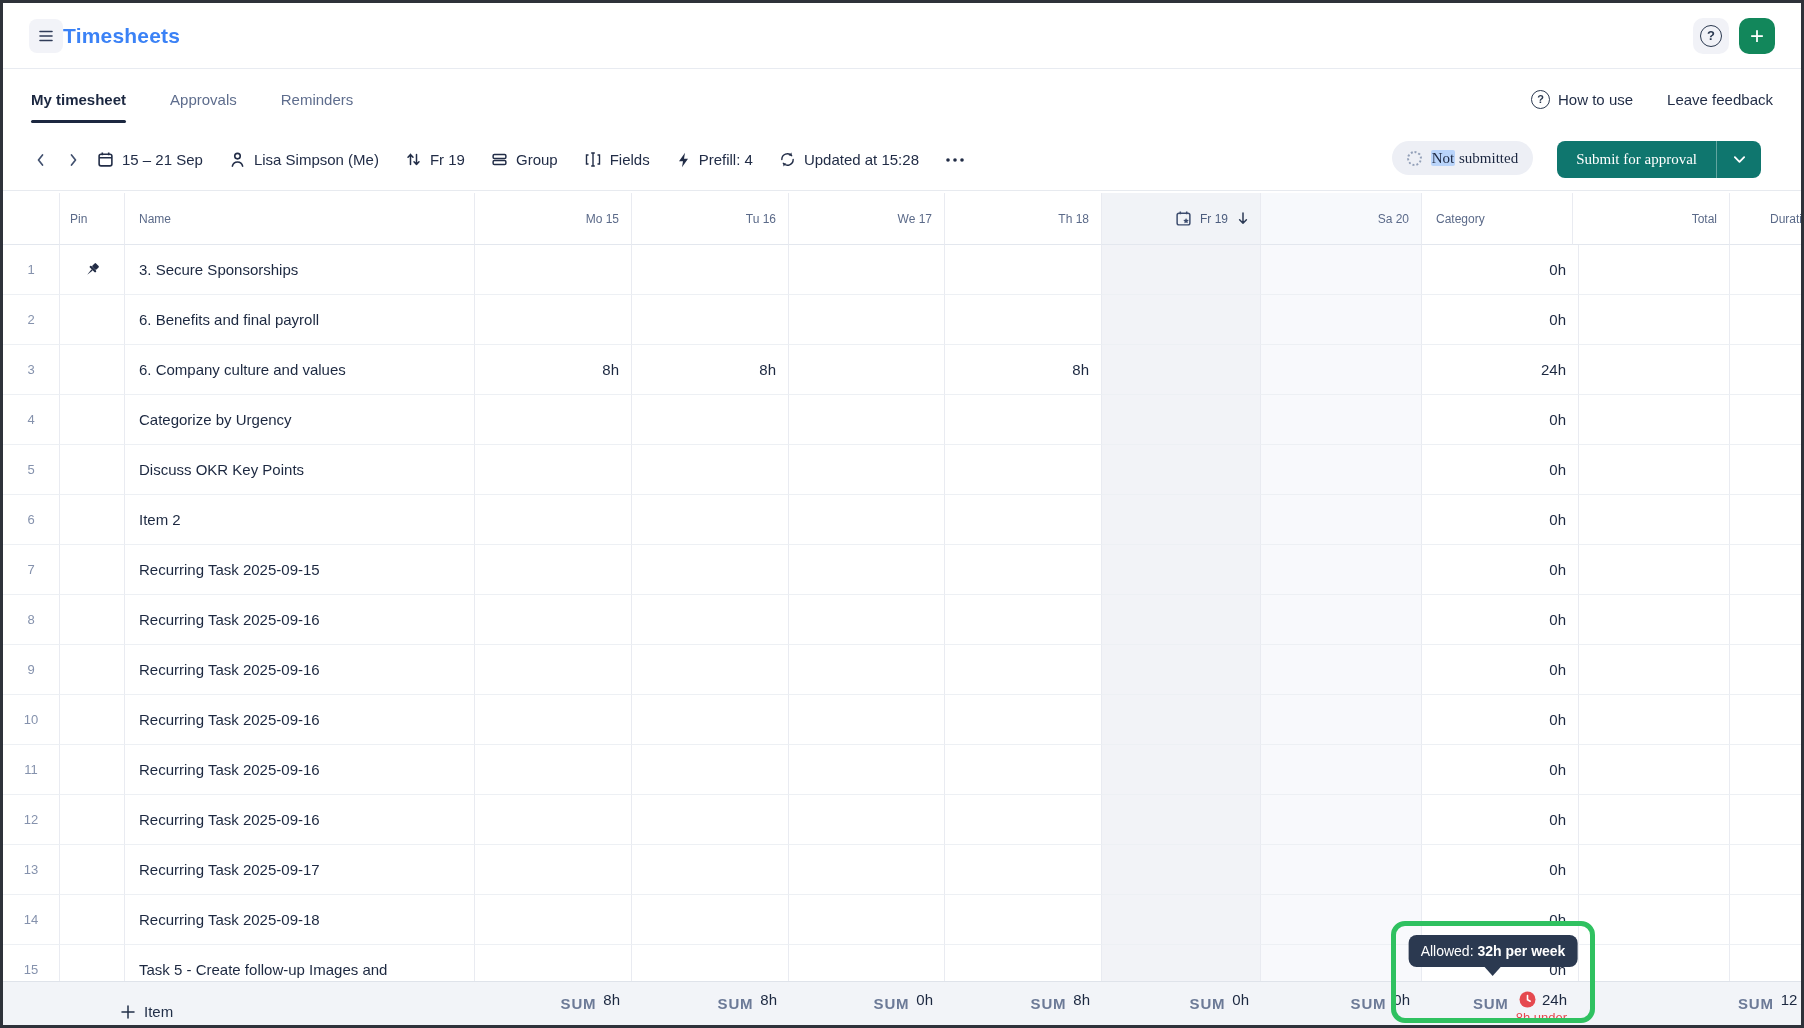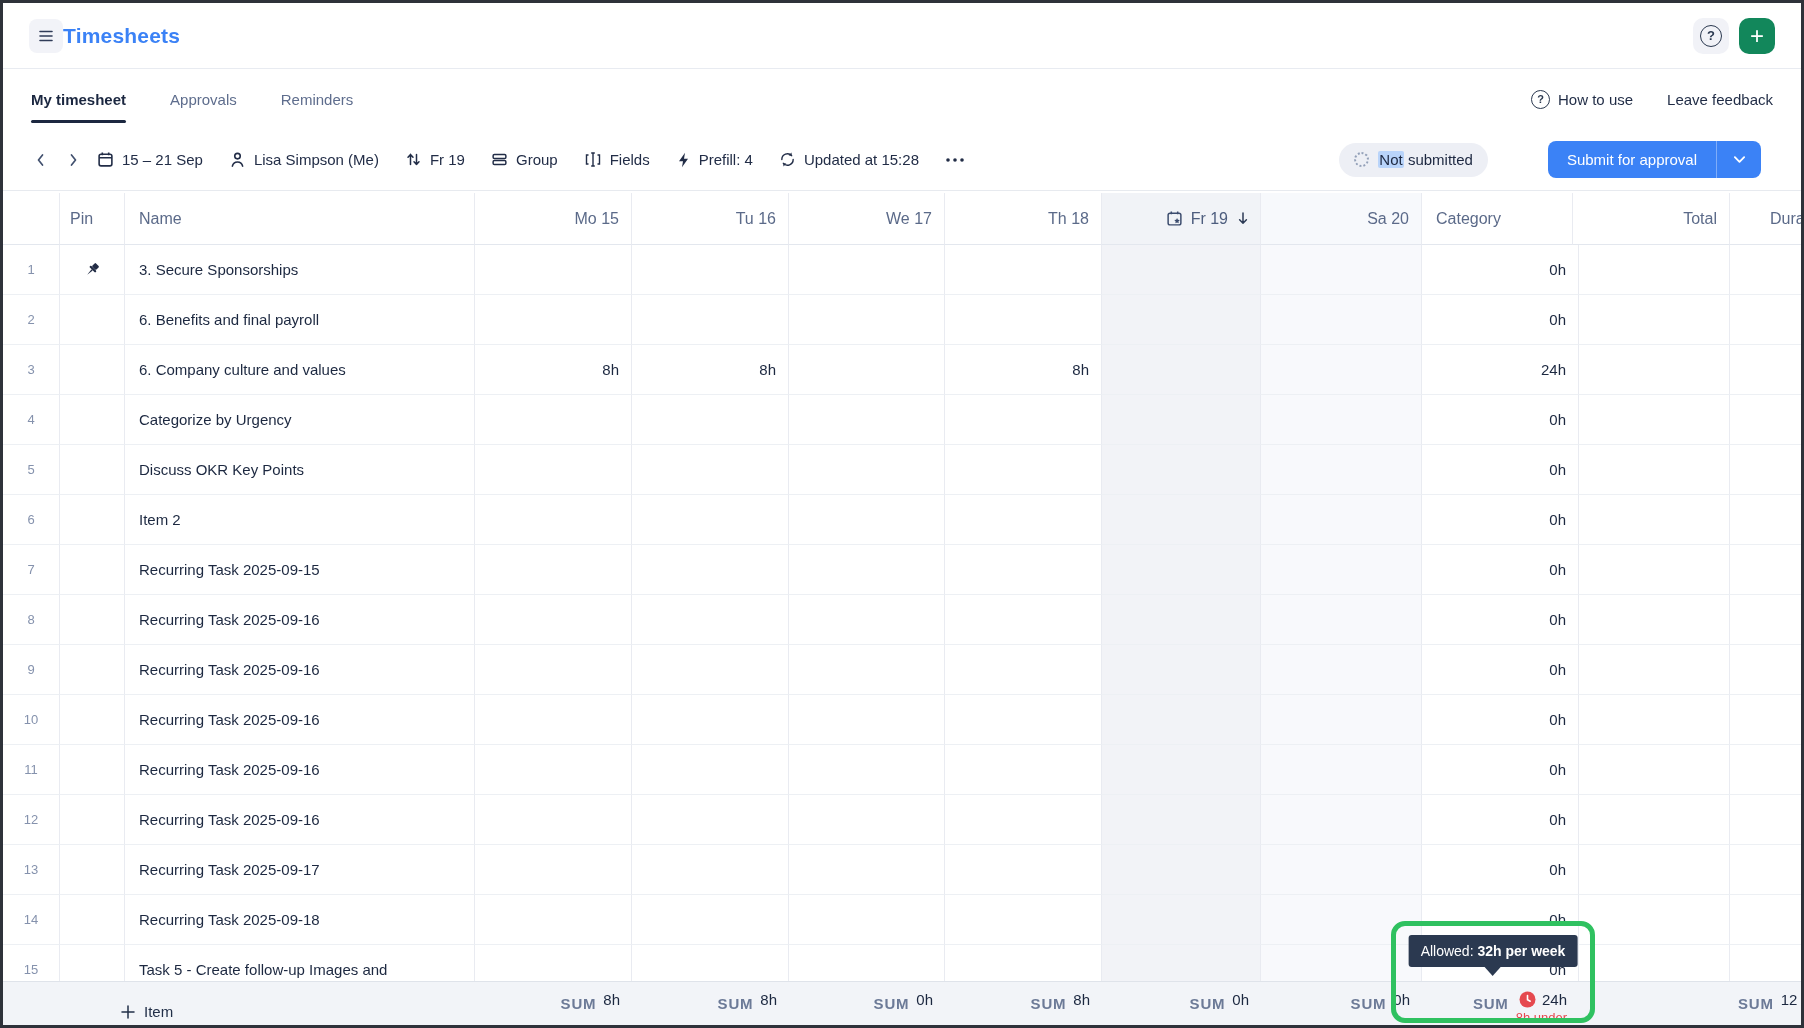--- a/index.html
+++ b/index.html
@@ -34,35 +34,35 @@
                display:flex; align-items:center; justify-content:center;
                font-size:11px; font-weight:700; color:#2b3950; }
 
   
   .toolbar{ height:62px; display:flex; align-items:center; padding:0 40px 0 30px;
             border-bottom:1px solid #e7eaef; }
   .tb-item{ display:flex; align-items:center; gap:8px; font-size:15px; color:#222d47;
             margin-right:26px; cursor:pointer; white-space:nowrap; }
   .tb-nav{ margin-right:16px; }
   svg.ic{ display:block; }
-  .toolbar-right{ margin-left:auto; display:flex; align-items:center; gap:16px; }
+  .toolbar-right{ margin-left:auto; display:flex; align-items:flex-start; gap:24px;font-family:Liberation Serif, serif; }
   .status-badge{ height:34px; border-radius:17px; background:#edeff5; display:flex;
                  align-items:center; gap:9px; padding:0 15px; font-size:15px; color:#1c2740; }
   .dotted-circle{ width:15px; height:15px; border:2px dotted #93a0b8; border-radius:50%; }
   .hl-sel{ background:#b9d4fa; border-radius:2px; padding:0 1px; }
-  .submit-btn{ height:37px; border-radius:8px; background:#3b82f6; display:flex;
-               align-items:stretch; color:#fff; overflow:hidden; cursor:pointer;margin-left:44px; }
+  .submit-btn{ height:37px; border-radius:8px; background:#0f766e; display:flex;
+               align-items:stretch; color:#fff; overflow:hidden; cursor:pointer; }
   .submit-main{ display:flex; align-items:center; padding:0 19px; font-size:15px; font-weight:500; }
   .submit-sep{ width:1px; background:rgba(255,255,255,.35); }
   .submit-caret{ width:44px; display:flex; align-items:center; justify-content:center; }
 
   
   .thead{ position:absolute; left:0; top:190px; width:1830px; height:52px; display:flex;
           background:#fff; }
-  .th{ height:52px; display:flex; align-items:center; font-size:16px; color:#5b6a89;
+  .th{ height:52px; display:flex; align-items:center; font-size:12px; color:#5b6a89;
        border-right:1px solid #e9ebf1; border-bottom:1px solid #e3e7ee; }
   .rows{ position:absolute; left:0; top:242px; width:1830px; height:736px; overflow:hidden; }
   .trow{ display:flex; height:50px; }
   .cell{ height:50px; display:flex; align-items:center; font-size:15px; color:#1c2840;
          border-right:1px solid #e9ebf1; border-bottom:1px solid #edf0f4; }
   .cw-num{width:57px;} .cw-pin{width:65px;} .cw-name{width:350px;}
   .cw-mo{width:157px;} .cw-tu{width:157px;} .cw-we{width:156px;} .cw-th{width:157px;}
   .cw-fr{width:159px;} .cw-sa{width:161px;} .cw-total{width:157px;}
   .cw-cat{width:151px;} .cw-dur{width:90px;}
   .al-r{ justify-content:flex-end; padding-right:12px; }
@@ -86,21 +86,21 @@
   .tot-stack{ display:flex; flex-direction:column; align-items:flex-end; gap:2px; }
   .tot-line{ display:flex; align-items:center; gap:6px; }
   .under-txt{ font-size:13px; color:#e5494f; }
   .dur-sum{ justify-content:flex-start; padding-left:8px; }
 
   
   .hl-box{ position:absolute; left:1388px; top:918px; width:204px; height:102px;
            border:5px solid #2fc160; border-radius:14px; z-index:60; pointer-events:none; }
   .tip{ position:absolute; left:50%; top:9px; transform:translateX(-50%);
         background:#2b3950; color:#fff; font-size:14px; white-space:nowrap;
-        padding:8px 12px; border-radius:3px; }
+        padding:8px 12px; border-radius:8px; }
   .tip b{ font-weight:700; }
   .tip-arrow{ position:absolute; left:50%; top:100%; transform:translateX(-50%);
         width:0; height:0; border-left:8px solid transparent; border-right:8px solid transparent;
         border-top:9px solid #2b3950; }
 </style>
 </head>
 <body>
 
 <div class="window">
 

